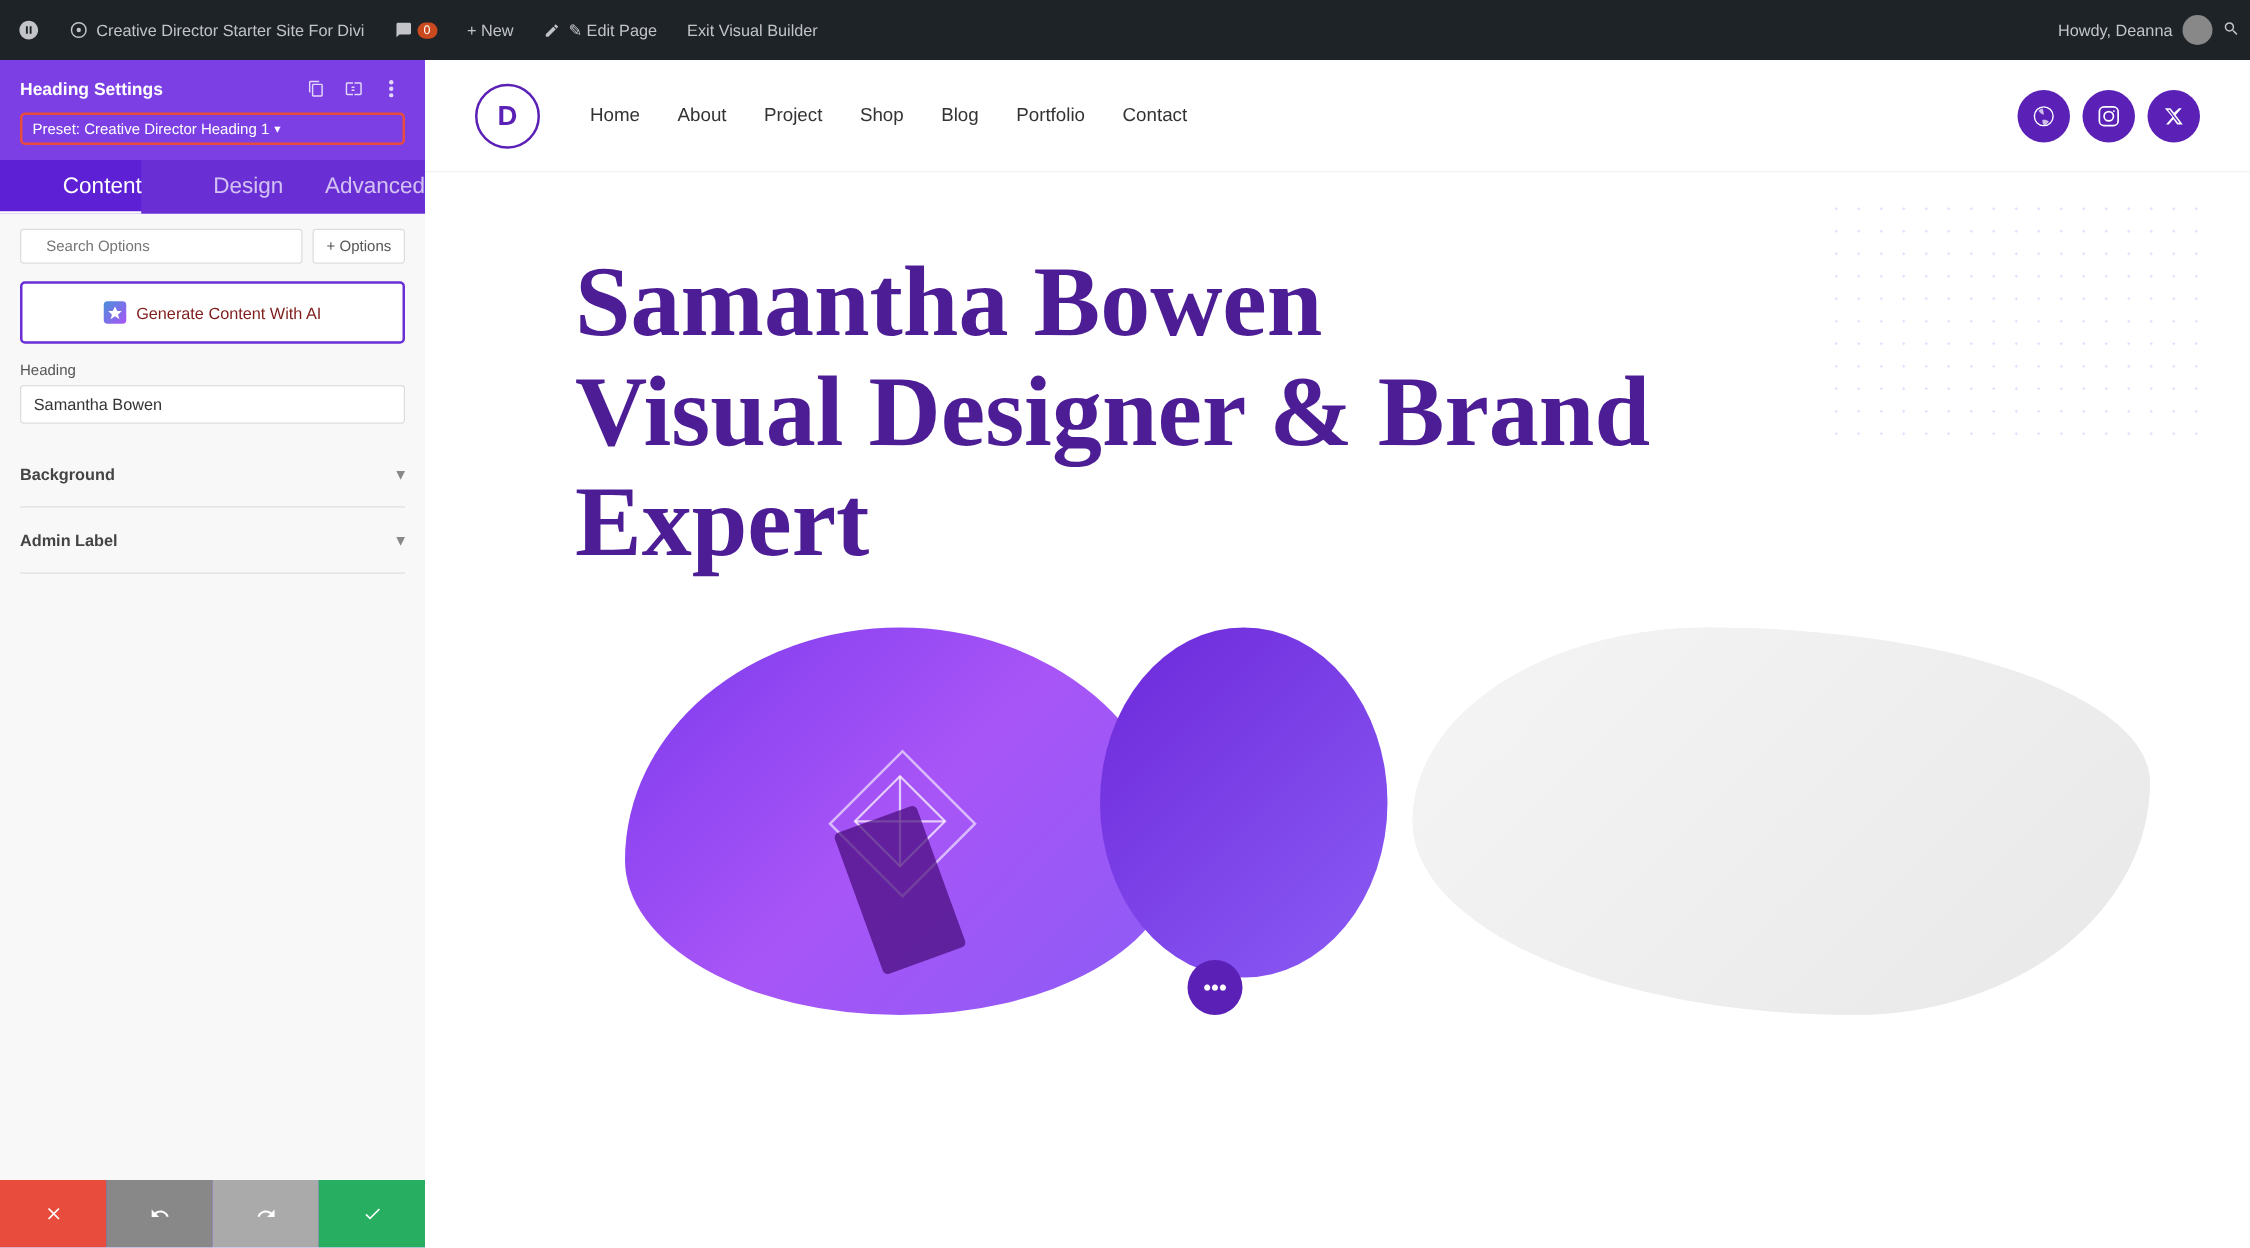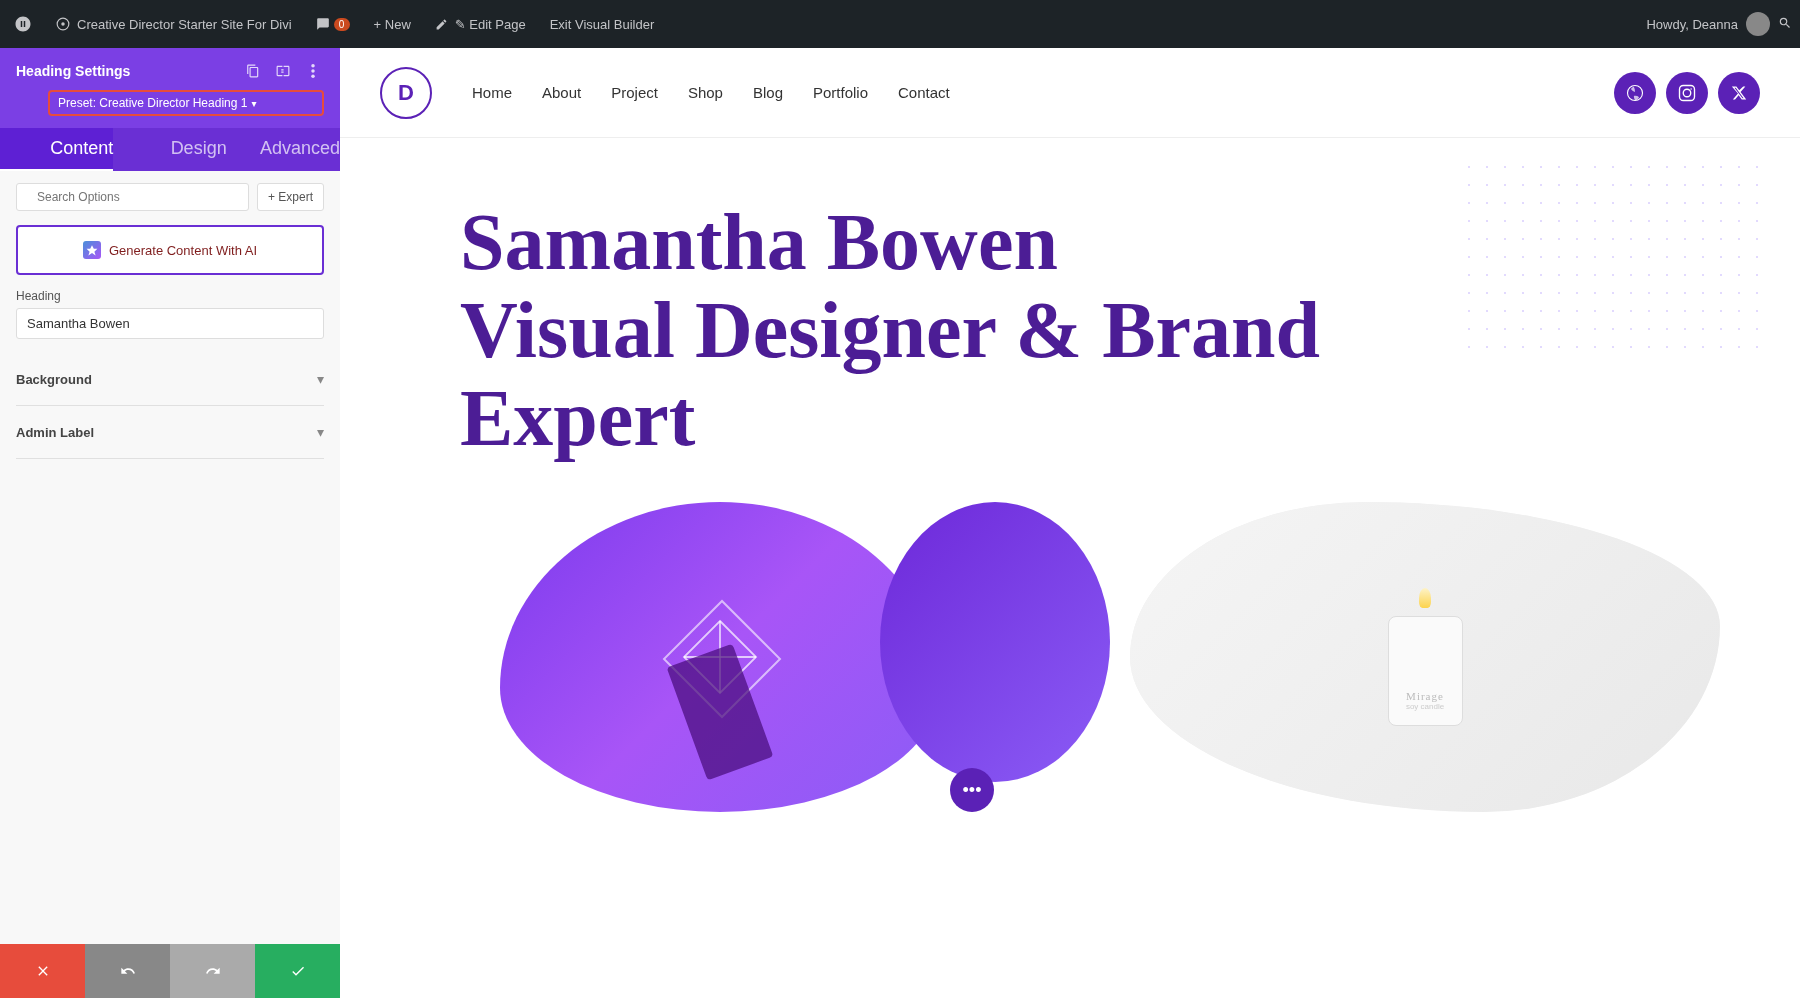--- a/index.html
+++ b/index.html
@@ -98,21 +98,20 @@
       align-items: center;
       background: transparent;
       border: 2px solid #e74c3c;
       border-radius: 4px;
       padding: 4px 8px;
       color: #fff;
       font-size: 12px;
       cursor: pointer;
       gap: 4px;
       margin-bottom: 12px;
-      margin-left: 32px;
     }
     .preset-dropdown .chevron { font-size: 10px; }
 
     
     .panel-tabs {
       display: flex;
       background: #6a2fd4;
     }
     .panel-tab {
       flex: 1;
@@ -508,21 +507,21 @@
       <div class="panel-tab">
         <span>Advanced</span>
       </div>
     </div>
 
     <div class="panel-body">
 
       <div class="search-row">
         <input class="search-input" type="text" placeholder="Search Options" style="">
         <button class="filter-btn">
-          <span>+ Expert</span>
+          <span>+ Options</span>
         </button>
       </div>
 
 
       <button class="ai-btn">
         <div class="ai-icon">
           <svg width="12" height="12" viewBox="0 0 20 20" fill="white">
             <polygon points="10,2 13,8 19,8 14,13 16,19 10,15 4,19 6,13 1,8 7,8"></polygon>
           </svg>
         </div>
@@ -631,29 +630,20 @@
             <line x1="50" y1="10" x2="50" y2="90"></line>
           </svg>
 
           <div style="position:absolute;bottom:40px;left:50%;transform:translateX(-50%) rotate(-20deg);width:70px;height:120px;background:rgba(70,10,120,0.7);border-radius:4px;"></div>
         </div>
 
         <div class="portfolio-card-overlap"></div>
 
         <div class="portfolio-card-right">
           <div style="position:absolute;top:0;left:0;right:0;bottom:0;background:linear-gradient(135deg, #f5f5f5, #e8e8e8);border-radius:40% 60% 40% 60% / 50% 40% 60% 50%;"></div>
-          <div class="candle-visual" style="position:relative;z-index:1;">
-
-            <div style="width:12px;height:20px;background:linear-gradient(to top,#fcd34d,#fef3c7);border-radius:50% 50% 30% 30%;margin-bottom:4px;"></div>
-
-            <div style="width:75px;height:110px;background:#fafafa;border-radius:8px;border:1px solid #ddd;display:flex;flex-direction:column;align-items:center;justify-content:flex-end;padding-bottom:14px;">
-              <span style="font-family:Georgia,serif;font-size:11px;color:#bbb;letter-spacing:1px;">Mirage</span>
-              <span style="font-size:8px;color:#ccc;">soy candle</span>
-            </div>
-          </div>
         </div>
 
         <div class="more-btn" style="position:absolute;bottom:10px;left:490px;">
           <span>•••</span>
         </div>
       </div>
     </div>
   </div>
 </div>
 

